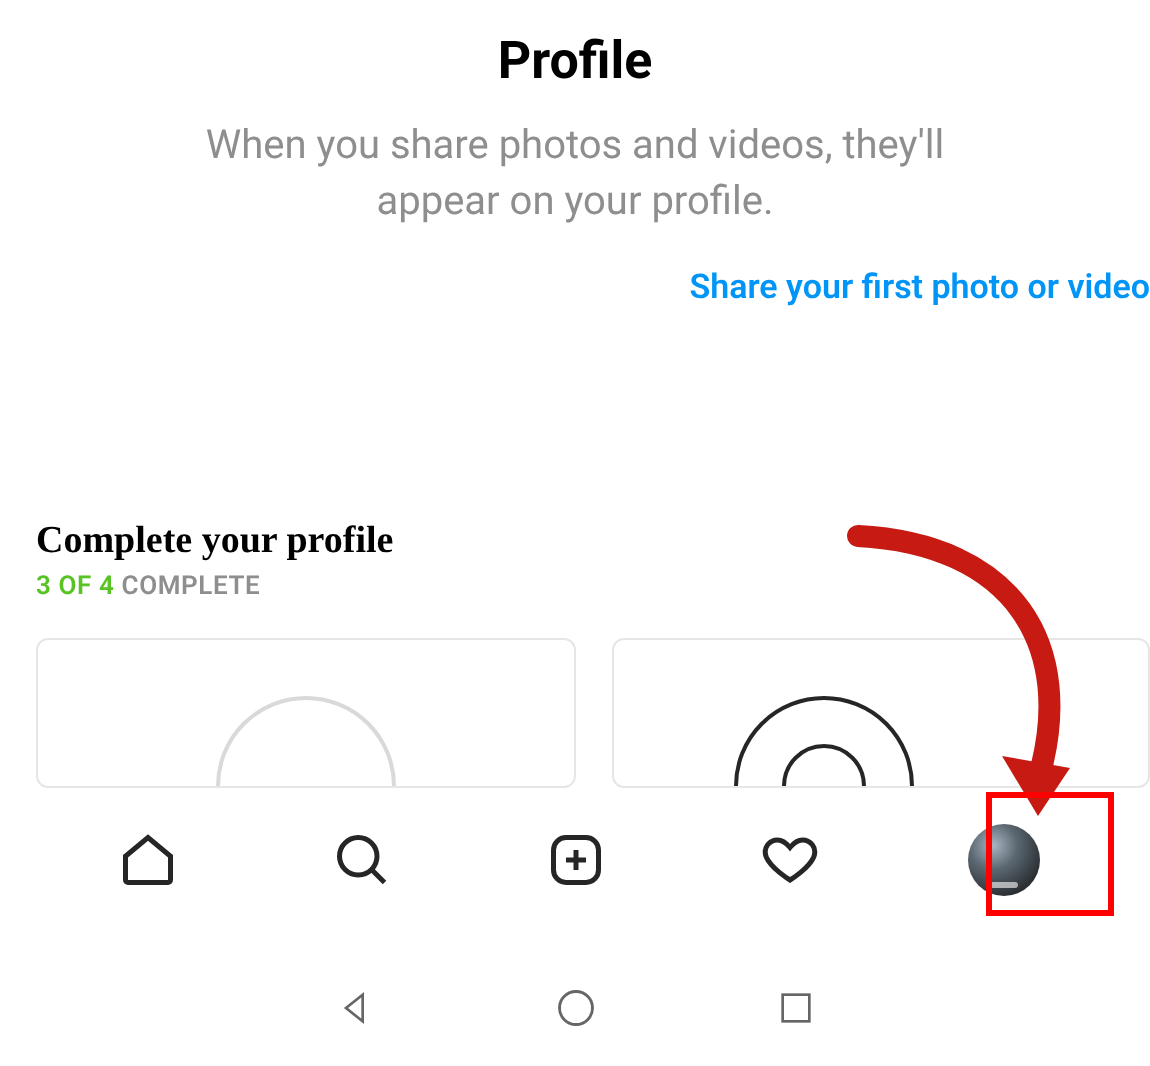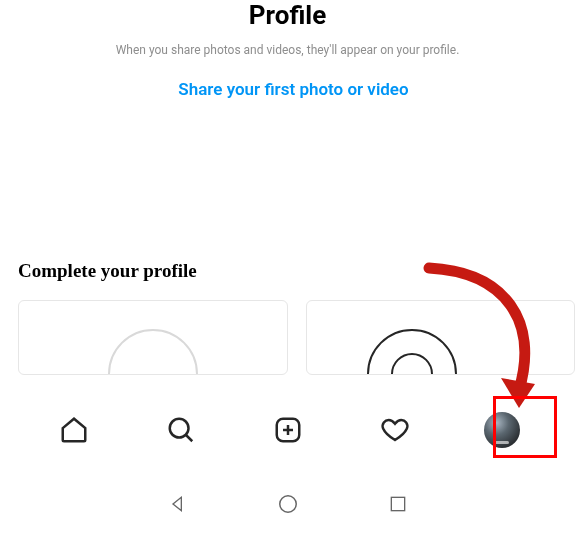--- a/index.html
+++ b/index.html
@@ -4,36 +4,36 @@
   <style>
     * { margin: 0; padding: 0; box-sizing: border-box; }
     body {
       font-family: -apple-system, BlinkMacSystemFont, "Segoe UI", Roboto, Helvetica, Arial, sans-serif;
       width: 575px;
       height: 533px;
       background: #fff;
       position: relative;
       overflow: hidden;
     }
-    .profile-header { text-align: center; padding-top: 0; }
+    .profile-header { text-align: center; padding-top: 16px; }
     .profile-title {
       font-size: 26px;
       font-weight: 700;
       color: #000;
       margin-bottom: 12px;
     }
     .profile-subtitle {
-      font-size: 12px;
+      font-size: 20px;
       color: #8e8e8e;
       line-height: 1.4;
       padding: 0 70px;
     }
     .share-link {
       display: block;
-      text-align: center;
+      text-align: right;
       font-size: 17px;
       font-weight: 600;
       color: #0095f6;
       margin-top: 20px;
       text-decoration: none;
       margin-left: 12px;
     }
     .complete-section {
       position: absolute;
       top: 260px;
@@ -157,20 +157,23 @@
 <body>
 
 <div class="profile-header">
   <h1 class="profile-title">Profile</h1>
   <p class="profile-subtitle">When you share photos and videos, they'll appear on your profile.</p>
   <a href="#" class="share-link">Share your first photo or video</a>
 </div>
 
 <div class="complete-section">
   <div class="complete-title">Complete your profile</div>
+  <div class="complete-progress">
+    <span class="progress-done">3 OF 4</span><span class="progress-total"> COMPLETE</span>
+  </div>
   <div class="cards-row">
     <div class="profile-card">
       <div class="card-circle"></div>
     </div>
     <div class="profile-card">
       <div class="card-circle card-circle-dark"></div>
     </div>
   </div>
 </div>
 

